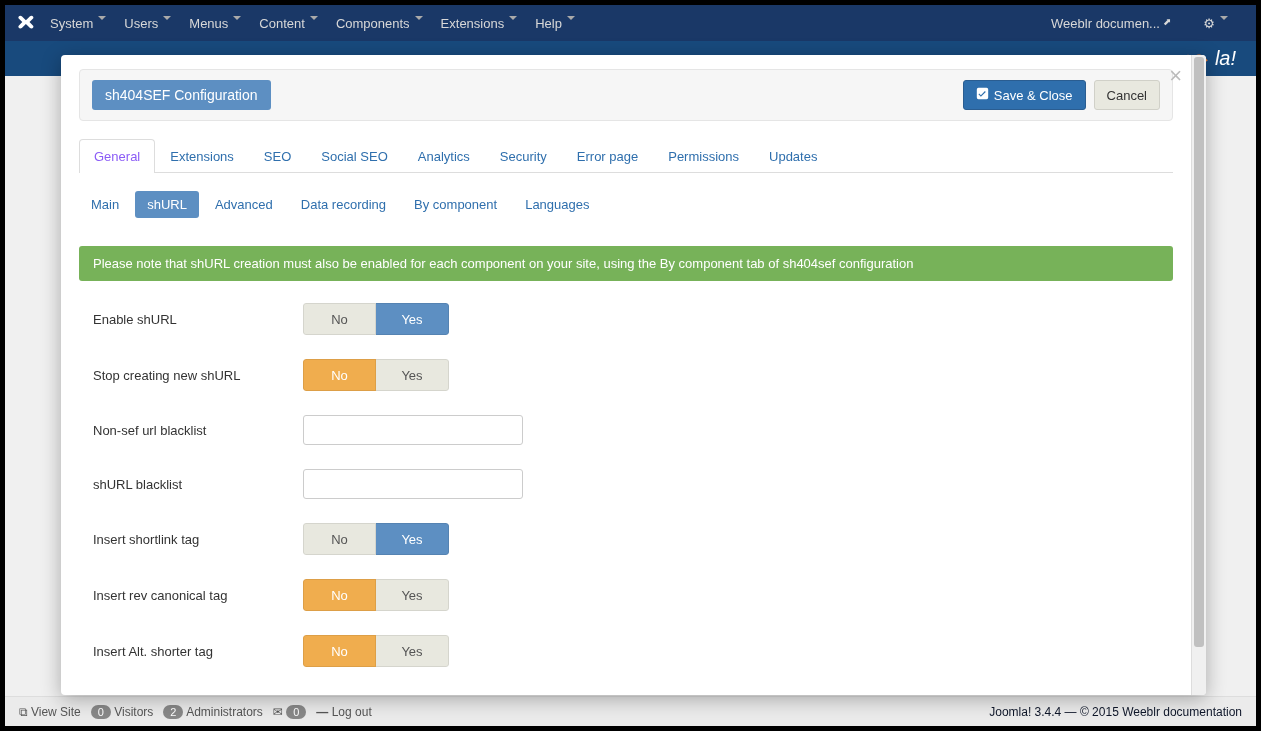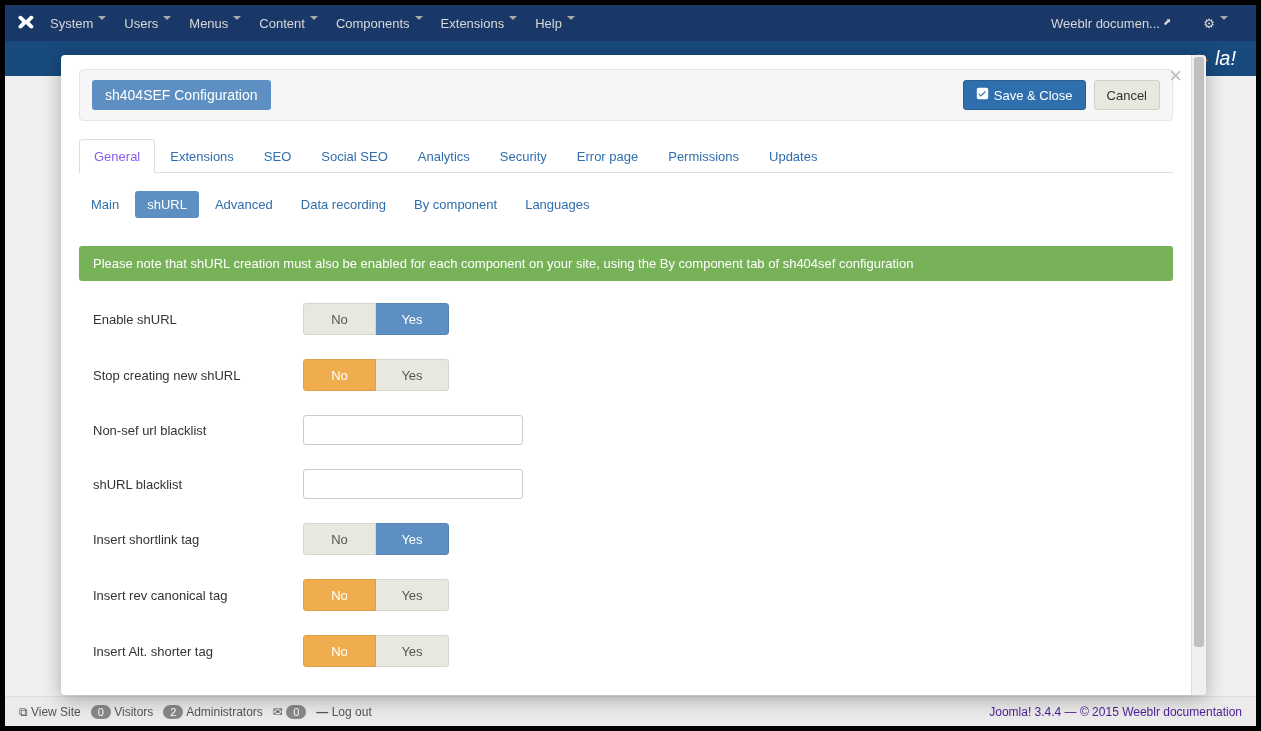--- a/index.html
+++ b/index.html
@@ -39,21 +39,21 @@
 .toggle .opt.yes { border-radius: 0 3px 3px 0; border-left: none; }
 .opt.inactive { background: #e8e8df; color: #555; }
 .opt.sel-blue { background: #5d8fc2; color: #fff; }
 .opt.sel-orange { background: #f0ad4e; color: #fff; }
 .txt { width: 220px; height: 30px; border: 1px solid #ccc; border-radius: 3px; padding: 4px 8px; font-size: 13px; }
 .footer-cr { position: absolute; left: 0; right: 0; bottom: 30px; text-align: center; color: #888; font-size: 12px; padding: 6px; }
 .footer-cr a { color: #2f6fad; }
 .statusbar { position: absolute; left: 0; right: 0; bottom: 0; height: 30px; background: #ebebeb; border-top: 1px solid #ddd; display: flex; align-items: center; padding: 0 14px; color: #555; font-size: 12px; }
 .statusbar .left { display: flex; align-items: center; gap: 10px; flex: 1; }
 .sbadge { background: #888; color: #fff; border-radius: 9px; padding: 1px 7px; font-size: 11px; }
-.statusbar .right { color: #4c1d95; }
+.statusbar .right { color: #0f172a; }
 .icn { display: inline-block; }
 </style>
 </head>
 <body>
 
 <div class="app">
   <div class="topbar">
     <span class="jlogo">
       <svg viewBox="0 0 20 20" width="18" height="18">
           <path fill="#fff" d="M5 2c-2 0-3 2-2 3l4 4-4 4c-1 1 0 3 2 3 1 0 2-1 2-1l4-4 4 4s1 1 2 1c2 0 3-2 2-3l-4-4 4-4c1-1 0-3-2-3-1 0-2 1-2 1l-4 4-4-4s-1-1-2-1z"></path>

